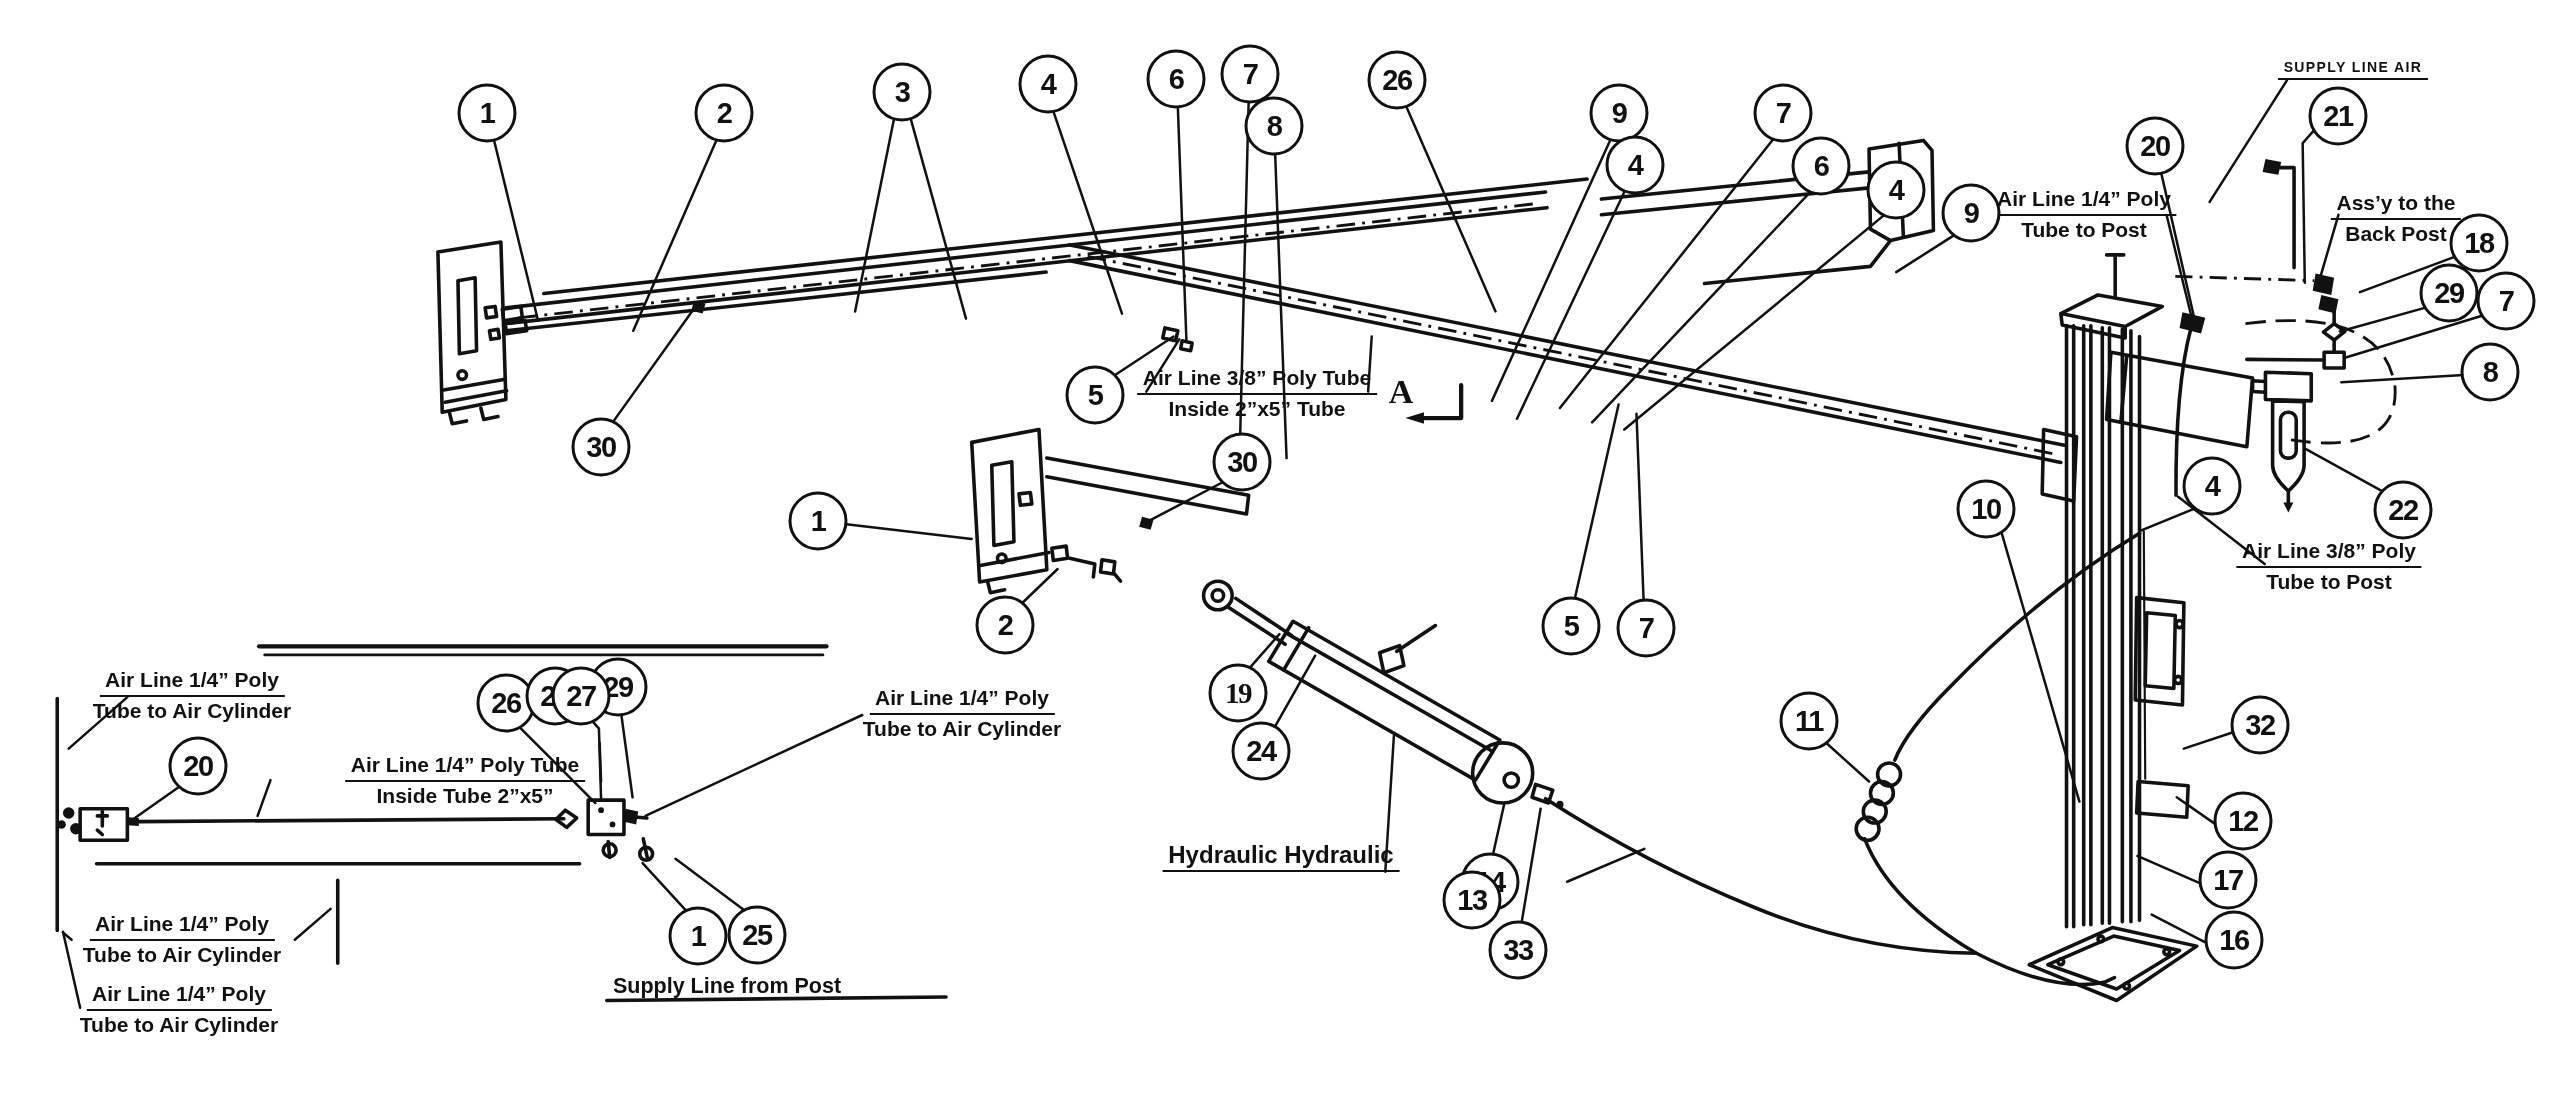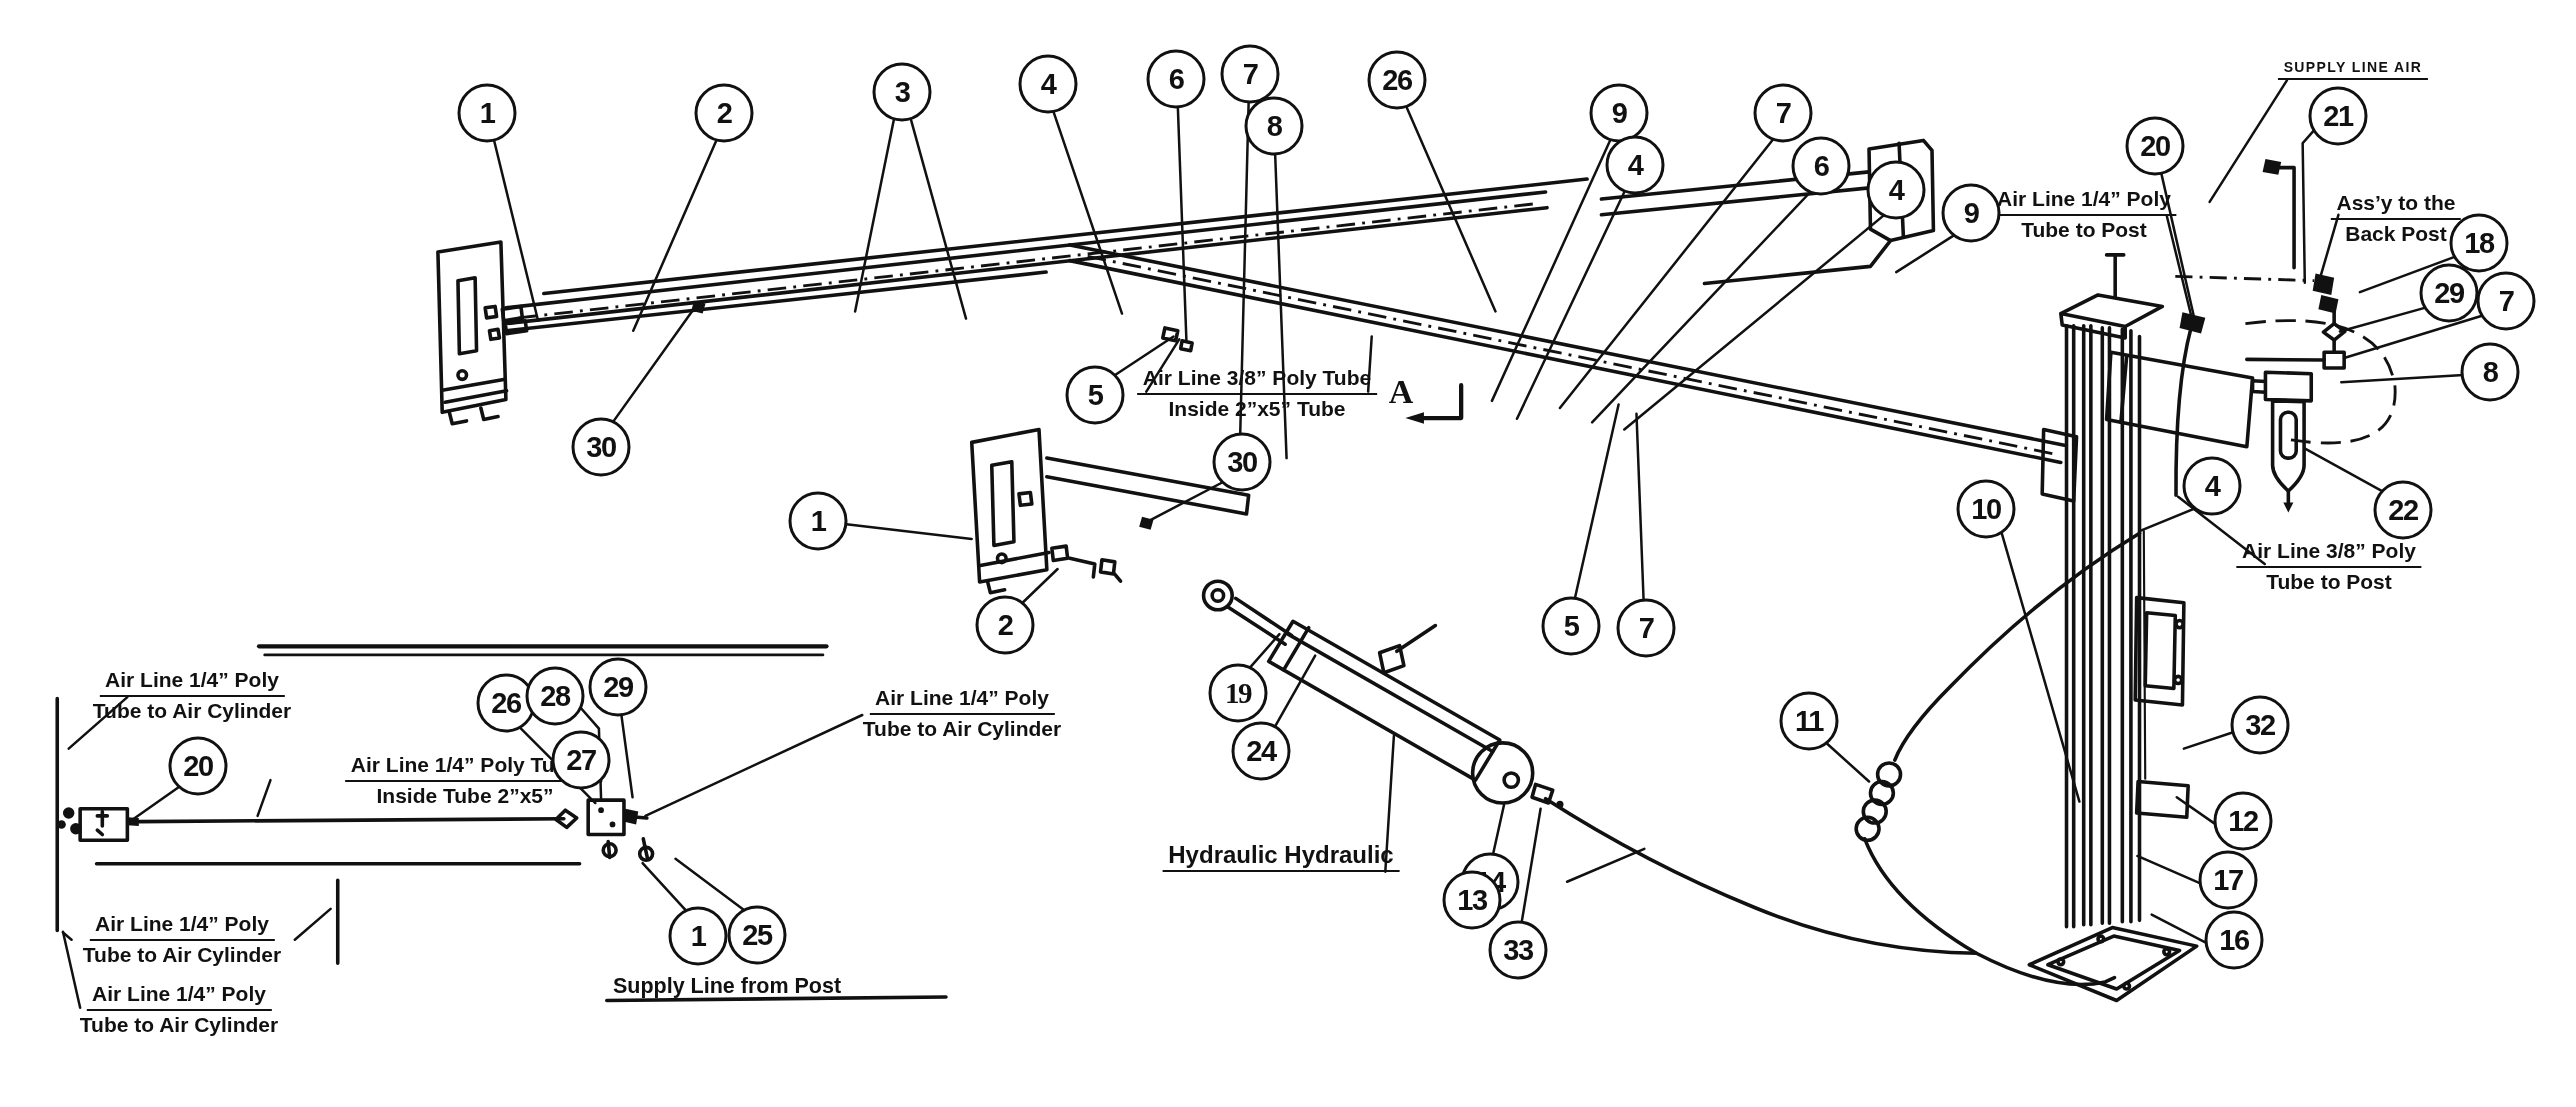--- a/index.html
+++ b/index.html
@@ -257,21 +257,21 @@
       <div class="callout" style="left: 1809px; top: 721px;">11</div>
       <div class="callout" style="left: 1986px; top: 509px;">10</div>
       <div class="callout" style="left: 2260px; top: 725px;">32</div>
       <div class="callout" style="left: 2243px; top: 821px;">12</div>
       <div class="callout" style="left: 2228px; top: 880px;">17</div>
       <div class="callout" style="left: 2234px; top: 940px;">16</div>
       <div class="callout" style="left: 198px; top: 766px;">20</div>
       <div class="callout" style="left: 506px; top: 703px;">26</div>
       <div class="callout" style="left: 555px; top: 696px;">28</div>
       <div class="callout" style="left: 618px; top: 687px; text-align: right;">29</div>
-      <div class="callout" style="left: 581px; top: 760px;">27</div>
+      <div class="callout" style="left: 581px; top: 696px;">27</div>
       <div class="callout" style="left: 698px; top: 936px;">1</div>
       <div class="callout" style="left: 757px; top: 935px;">25</div>
       <div class="label small" style="left: 2353px; top: 57px;">
         <div><span class="l1u">SUPPLY LINE AIR</span></div>
       </div>
       <div class="label" style="left: 2396px; top: 189px;">
         <div><span class="l1u">Ass’y to the</span></div>
         <div>Back Post</div>
       </div>
       <div class="label" style="left: 2084px; top: 185px;">

